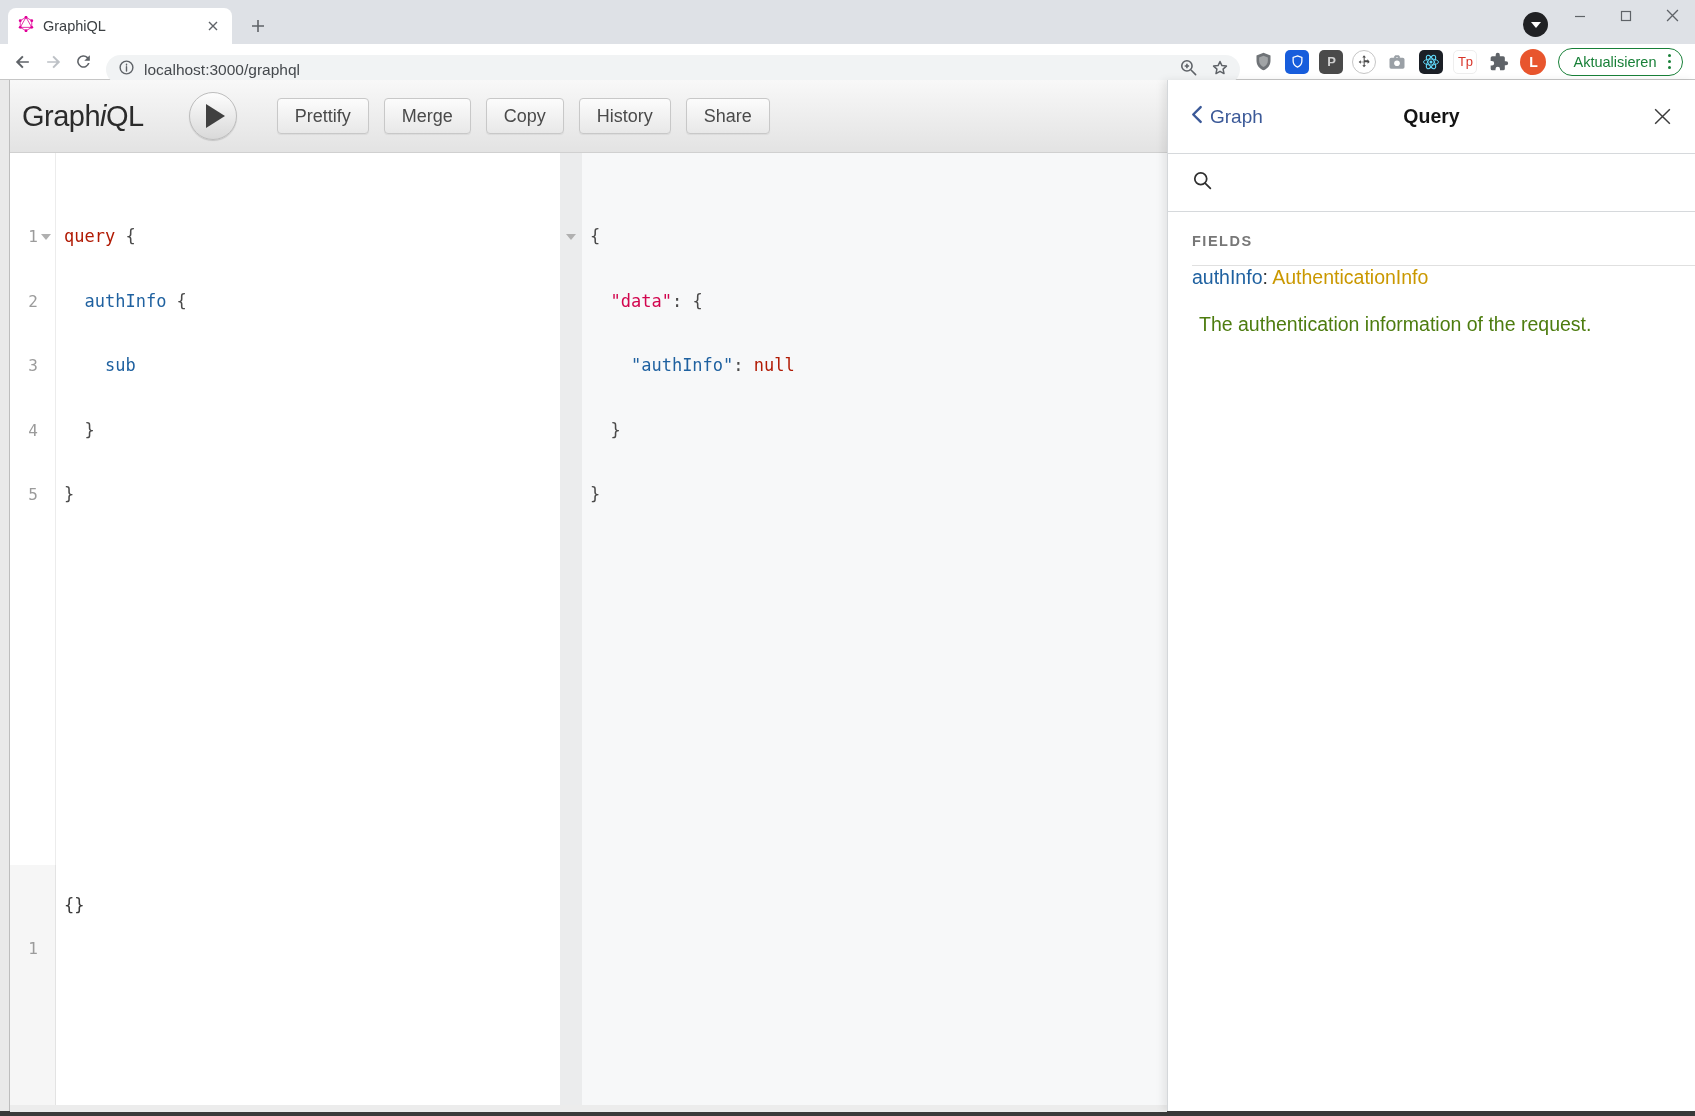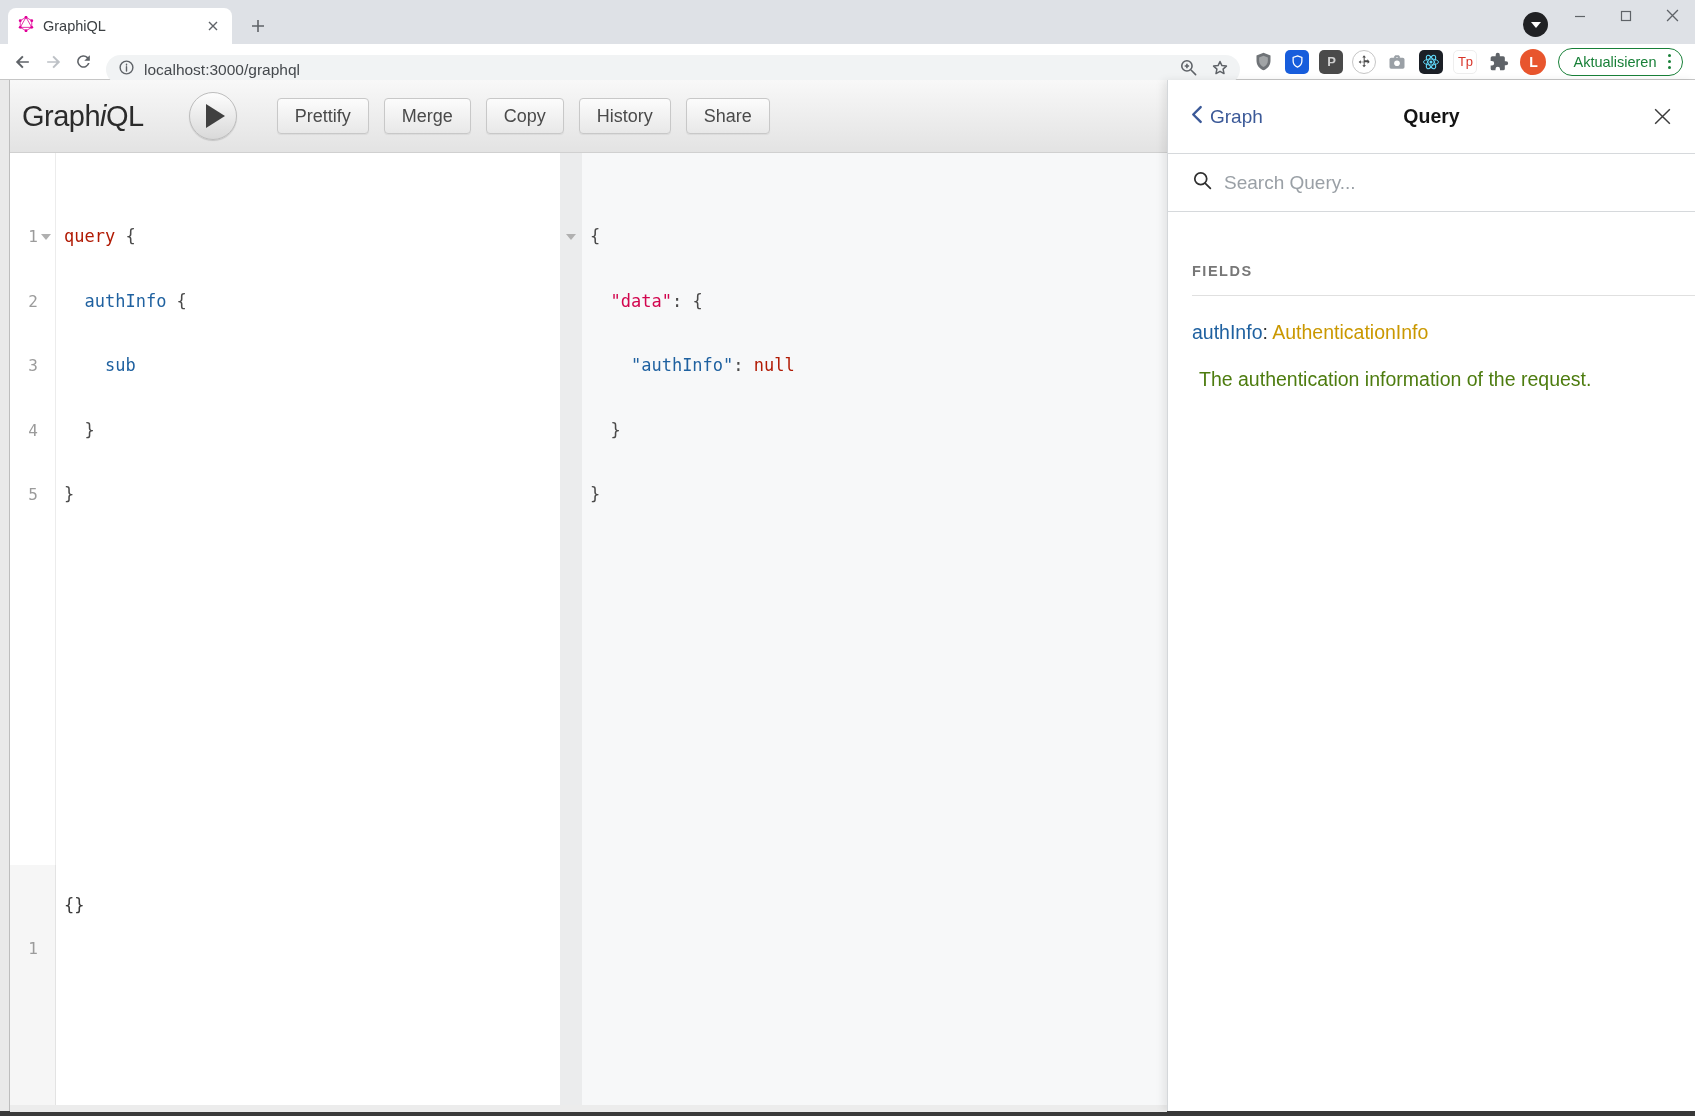--- a/index.html
+++ b/index.html
@@ -100,23 +100,23 @@
   .docs-back { display:flex; align-items:center; gap:7px; color:#3B5998; font-size:19px; z-index:2; }
   .docs-title { position:absolute; left:0; right:0; text-align:center; font-weight:bold; font-size:19.5px; color:#141414; }
   .docs-close { margin-left:auto; z-index:2; display:flex; }
   .docs-search { height:58px; flex:none; display:flex; align-items:center; gap:11px; padding-left:24px;
                  border-bottom:1px solid #d6d9dc; margin:0; }
   .docs-search input { border:none; outline:none; font-size:19px; color:#333; width:400px;
                        font-family:"Liberation Sans",sans-serif; background:transparent; }
   .docs-search input::placeholder { color:#9aa0a6; }
   .docs-content { padding:0 24px; }
   .no-desc { margin-top:30px; font-size:19.5px; color:#3e3e3e; }
-  .fields-label { margin-top:51px; font-size:14.5px; font-weight:bold; letter-spacing:1.5px; color:#777; }
+  .fields-label { margin-top:21px; font-size:14.5px; font-weight:bold; letter-spacing:1.5px; color:#777; }
   .fields-divider { margin:16px -24px 0 0; border-bottom:1px solid #e0e0e0; }
-  .field-row { margin-top:25px; font-size:19.5px; }
+  .field-row { font-size:19.5px; }
   .field-name { color:#1F61A0; }
   .field-sep { color:#333; }
   .field-type { color:#CA9800; }
   .field-desc { margin:24px 0 0 7px; font-size:19.5px; color:#4d7c0f; }
 
   .bottom-dark { height:5px; background:#3a3a3a; }
 </style>
 </head>
 <body>
 
@@ -355,21 +355,20 @@
       </span>
     </div>
 
     <div class="docs-search">
       <span>
         <svg width="21" height="21" viewBox="0 0 24 24" fill="none" stroke="#2f2f2f" stroke-width="2">
             <circle cx="10" cy="10" r="6.8"></circle>
             <path d="M15.2 15.2 L21 21" stroke-linecap="round"></path>
           </svg>
       </span>
-      <input type="text" placeholder="Search Query..." style="">
     </div>
 
     <div class="docs-content">
       <div class="fields-label">FIELDS</div>
       <div class="fields-divider"></div>
       <div class="field-row">
         <span class="field-name">authInfo</span><span class="field-sep">:  </span><span class="field-type">AuthenticationInfo</span>
       </div>
       <div class="field-desc">The authentication information of the request.</div>
     </div>

